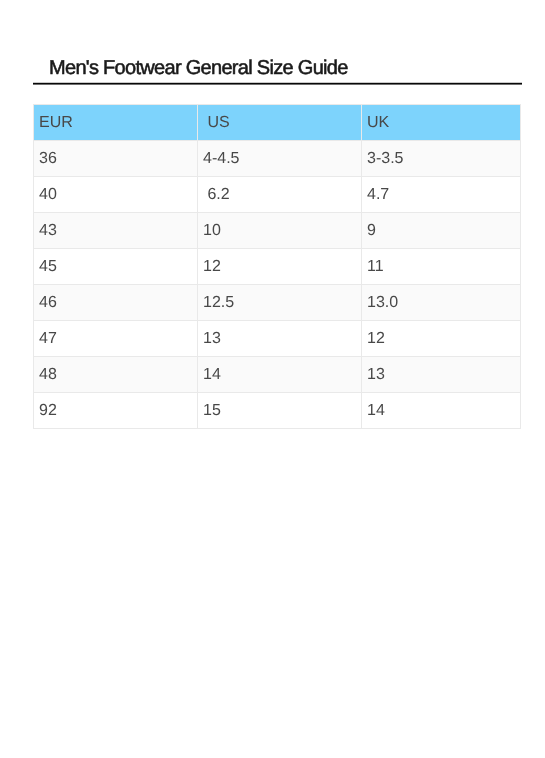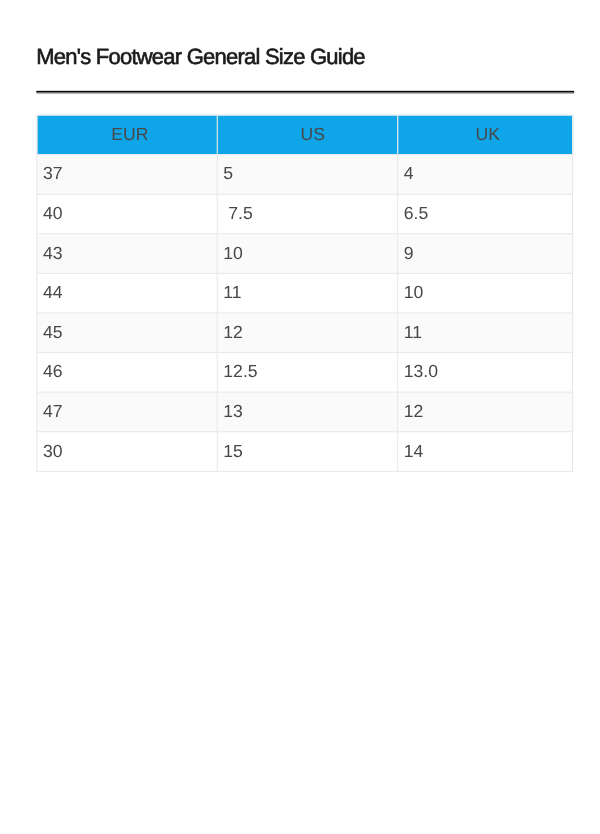--- a/index.html
+++ b/index.html
@@ -25,21 +25,21 @@
 
   
   .title-block {
     position: absolute;
     left: 0;
     top: 0;
     width: 545px;
   }
   .title {
     position: absolute;
-    margin: 0;
+    margin: 16px;
     left: 33px;
     top: 40px;
     font-size: 20px;
     font-weight: normal;
     color: #1a1a1a;
     -webkit-text-stroke: 0.55px #1a1a1a;
     letter-spacing: -0.7px;
     line-height: 24px;
     white-space: nowrap;
   }
@@ -79,21 +79,21 @@
     text-align: left;
     font-size: 16px;
     font-weight: normal;
     color: #484848;
     vertical-align: middle;
     white-space: pre-wrap;
     background: #ffffff;
   }
   table.size-table tbody tr:nth-child(odd) > td { background: #fafafa; }
   table.size-table tbody tr:nth-child(even) > td { background: #ffffff; }
-  table.size-table thead th { background: #0ea5e9; text-align: center; }
+  table.size-table thead th { background: #7dd3fc; }
 </style>
 </head>
 <body>
 
 <div class="page">
 
   <div class="title-block">
     <h1 class="title">Men's Footwear General Size Guide</h1>
     <div class="rule"></div>
   </div>
@@ -107,56 +107,56 @@
       </colgroup>
       <thead>
         <tr>
           <th>EUR</th>
           <th> US</th>
           <th>UK</th>
         </tr>
       </thead>
       <tbody id="size-table-body">
           <tr>
-            <td>37</td>
-            <td>5</td>
-            <td>4</td>
+            <td>36</td>
+            <td>4-4.5</td>
+            <td>3-3.5</td>
           </tr>
           <tr>
             <td>40</td>
-            <td> 7.5</td>
-            <td>6.5</td>
+            <td> 6.2</td>
+            <td>4.7</td>
           </tr>
           <tr>
             <td>43</td>
             <td>10</td>
             <td>9</td>
-          </tr>
-          <tr>
-            <td>44</td>
-            <td>11</td>
-            <td>10</td>
           </tr>
           <tr>
             <td>45</td>
             <td>12</td>
             <td>11</td>
           </tr>
           <tr>
             <td>46</td>
             <td>12.5</td>
             <td>13.0</td>
           </tr>
           <tr>
             <td>47</td>
             <td>13</td>
             <td>12</td>
           </tr>
           <tr>
-            <td>30</td>
+            <td>48</td>
+            <td>14</td>
+            <td>13</td>
+          </tr>
+          <tr>
+            <td>92</td>
             <td>15</td>
             <td>14</td>
           </tr>
         </tbody>
     </table>
   </div>
 
 </div>
 
 </body></html>

